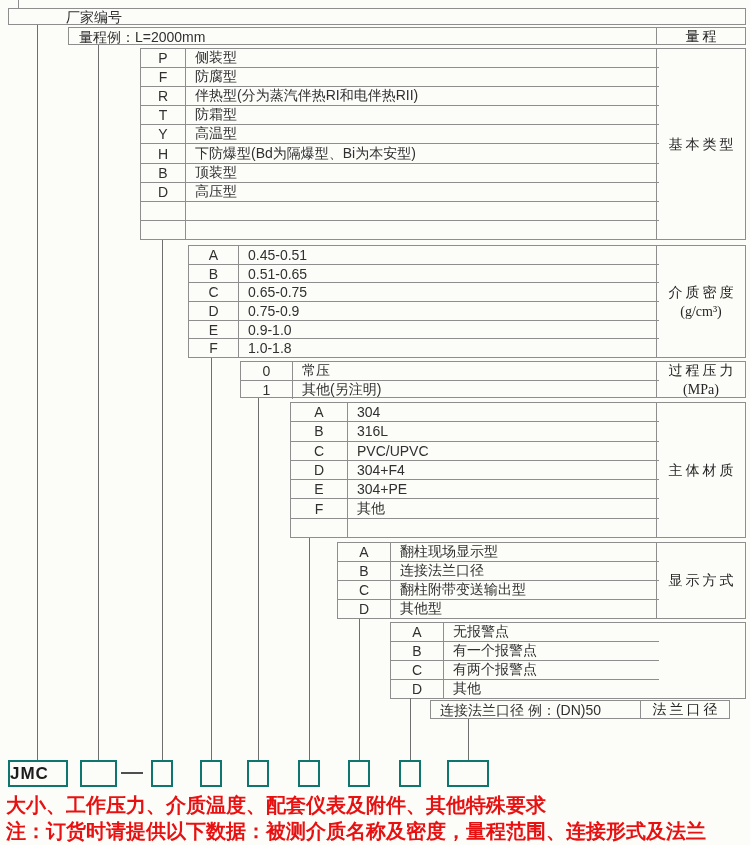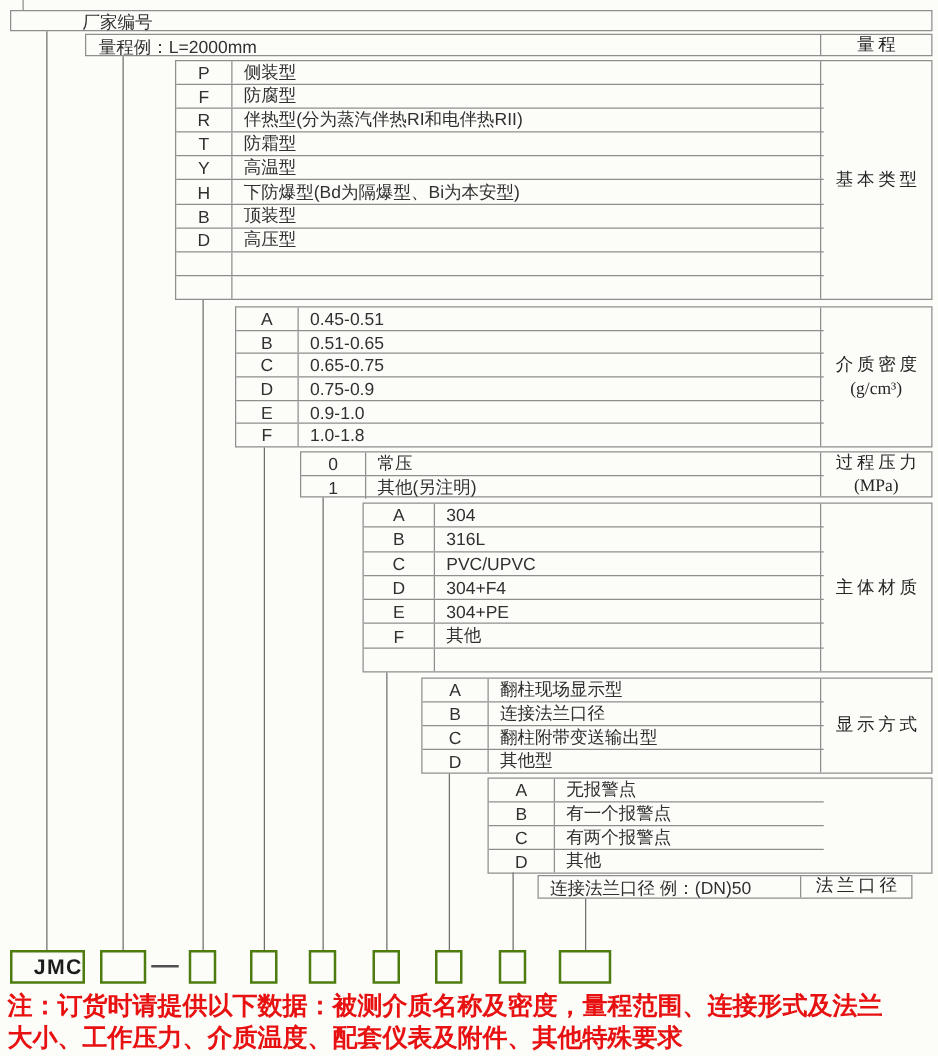--- a/index.html
+++ b/index.html
@@ -15,22 +15,22 @@
   .label-line.paren{letter-spacing:0;text-indent:0;}
   .section{position:absolute;border:1px solid #8e8e8e;box-sizing:border-box;background:#fcfcf9;}
   .sec-rows{position:absolute;left:0;top:0;bottom:0;display:flex;flex-direction:column;}
   .sec-row{flex:1 1 0;display:flex;box-sizing:border-box;align-items:center;}
   .sec-row:not(:last-child){border-bottom:1px solid #8e8e8e;}
   .code-cell{height:100%;display:flex;align-items:center;justify-content:center;
              border-right:1px solid #8e8e8e;box-sizing:border-box;font-size:14px;}
   .desc-cell{flex:1;padding-left:9px;font-size:14px;white-space:nowrap;overflow:hidden;}
   .vline{position:absolute;width:1px;background:#6f6f6f;}
   .tick{position:absolute;width:1px;background:#8e8e8e;}
-  .code-box{position:absolute;border:2px solid #4d7c0f;box-sizing:border-box;background:#fcfcf9;
-            display:flex;align-items:center;justify-content:flex-end;}
+  .code-box{position:absolute;border:2px solid #0f766e;box-sizing:border-box;background:#fcfcf9;
+            display:flex;align-items:center;justify-content:flex-start;}
   .prefix{font-weight:bold;font-size:17px;letter-spacing:1px;color:#1c1c1c;}
   .dash{position:absolute;height:2px;background:#4f4f4f;}
   .flange-text{position:absolute;left:9px;top:1px;font-size:14px;line-height:17px;white-space:nowrap;}
   #note{position:absolute;left:6px;top:792px;width:742px;color:#e81111;font-weight:bold;
         font-size:20px;line-height:26px;}
 </style>
 </head>
 <body>
 
 <div id="stage">
@@ -251,17 +251,17 @@
       <div class="code-box" style="left: 200px; top: 760px; width: 22px; height: 27px;"></div>
       <div class="code-box" style="left: 247px; top: 760px; width: 22px; height: 27px;"></div>
       <div class="code-box" style="left: 298px; top: 760px; width: 22px; height: 27px;"></div>
       <div class="code-box" style="left: 348px; top: 760px; width: 22px; height: 27px;"></div>
       <div class="code-box" style="left: 399px; top: 760px; width: 22px; height: 27px;"></div>
       <div class="code-box" style="left: 447px; top: 760px; width: 42px; height: 27px;"></div>
       <div class="dash" style="left: 121px; top: 772px; width: 22px;"></div>
     </div>
 
   <div id="note">
+      <div>大小、工作压力、介质温度、配套仪表及附件、其他特殊要求</div>
       <div>注：订货时请提供以下数据：被测介质名称及密度，量程范围、连接形式及法兰</div>
-      <div>大小、工作压力、介质温度、配套仪表及附件、其他特殊要求</div>
     </div>
 
 </div>
 
 </body></html>

